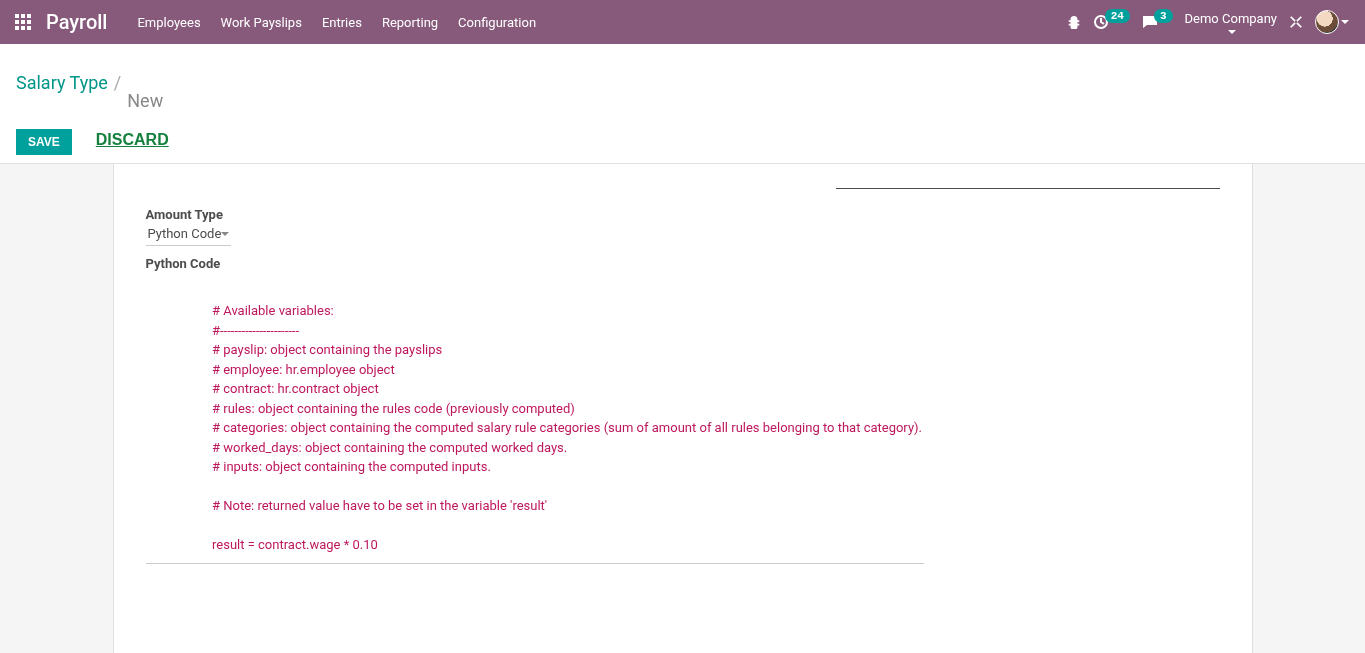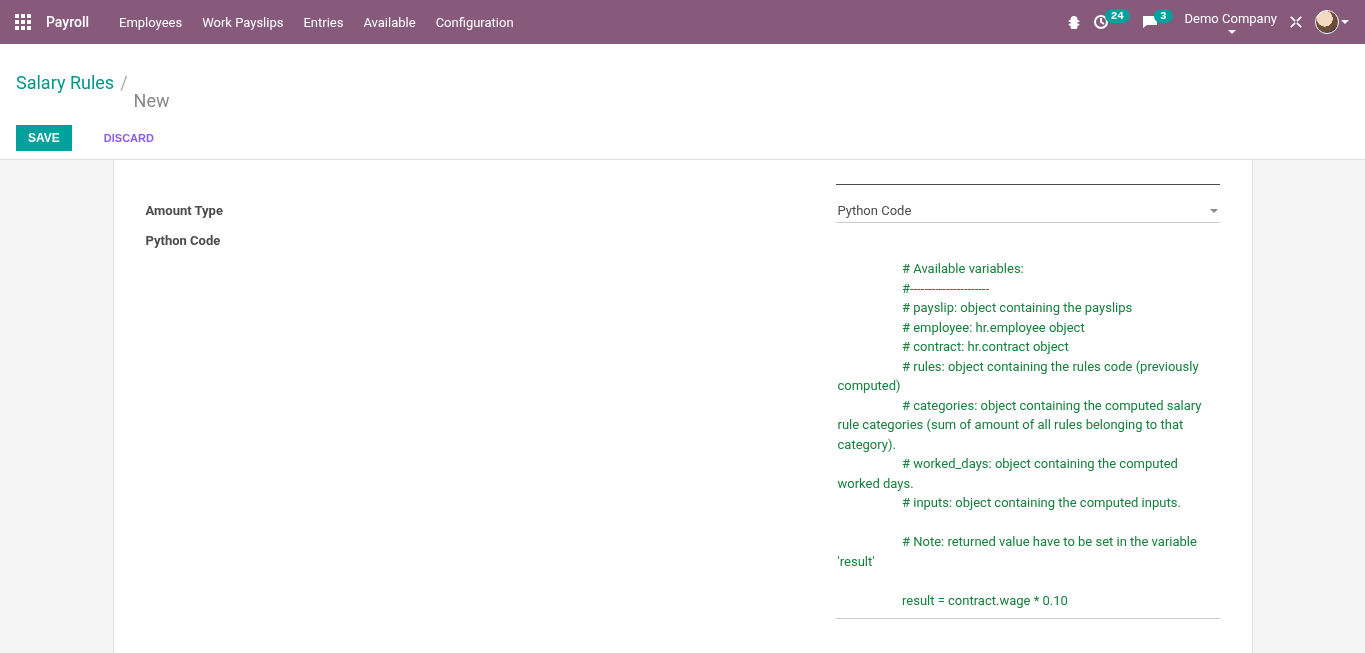--- a/index.html
+++ b/index.html
@@ -18,21 +18,21 @@
   color: #fff;
   padding: 0 8px;
 }
 .apps-icon {
   width: 30px; height: 30px;
   display: flex; align-items: center; justify-content: center;
   cursor: pointer;
 }
 .apps-icon svg { fill: #fff; }
 .app-name {
-  font-size: 14px;
+  font-size: 20px;
   font-weight: 500;
   color: #fff;
   padding: 0 20px 0 8px;
 }
 .nav-menu { display: flex; }
 .nav-item {
   color: #fff;
   font-size: 13px;
   padding: 6px 10px;
   cursor: pointer;
@@ -91,40 +91,41 @@
 .breadcrumb {
   font-size: 18px;
   margin-bottom: 14px;
   display: flex;
   align-items: center;
   gap: 6px;
 }
 .breadcrumb a { color: #009688; text-decoration: none; cursor: pointer; }
 .breadcrumb .sep { color: #aaa; }
 .breadcrumb .current { color: #888; margin-top: 36px; }
-.cp-buttons { display: flex; gap: 20px; align-items: center; }
+.cp-buttons { display: flex; gap: 12px; align-items: flex-end; }
 .btn-save {
   background: #00a09d;
   color: #fff;
   border: none;
   padding: 6px 12px;
   font-size: 12px;
   font-weight: 700;
   cursor: pointer;
   text-transform: uppercase;
 }
 .btn-discard {
   background: transparent;
-  color: #8b5cf6;
+  color: #15803d;
   border: none;
   padding: 6px 12px;
-  font-size: 11px;
+  font-size: 16px;
   font-weight: 700;
   cursor: pointer;
   text-transform: uppercase;
+  text-decoration: underline;
 }
 .scroll-pane {
   height: calc(653px - 44px - 86px);
   overflow-y: scroll;
   background: #f5f5f5;
   position: relative;
 }
 .scroll-pane::-webkit-scrollbar { width: 16px; }
 .scroll-pane::-webkit-scrollbar-track { background: #f1f1f1; }
 .scroll-pane::-webkit-scrollbar-thumb { background: #c1c1c1; }
@@ -140,20 +141,21 @@
 .section-title {
   font-size: 18px;
   color: #666;
   font-weight: 400;
   margin: 0 0 12px 0;
 }
 .form-row {
   display: flex;
   align-items: flex-start;
   margin-bottom: 6px;
+  flex-direction: column;
 }
 .form-label {
   width: 690px;
   font-size: 13px;
   font-weight: 700;
   color: #4c4c4c;
   padding-top: 4px;
 }
 .form-field {
   flex: 1;
@@ -170,21 +172,21 @@
   font-size: 13px;
 }
 .select-caret {
   width: 0; height: 0;
   border-left: 4px solid transparent;
   border-right: 4px solid transparent;
   border-top: 4px solid #888;
 }
 .code-area {
   font-size: 13px;
-  color: #15803d;
+  color: #be185d;
   line-height: 1.5;
   white-space: pre-wrap;
   word-wrap: break-word;
   border-bottom: 1px solid #ccc;
   padding: 6px 2px 8px 2px;
   margin-top: 24px;
 }
 .section-sep { height: 40px; }
 .top-border-hint {
   border-bottom: 1px solid #4c4c4c;
@@ -207,21 +209,21 @@
         <rect x="0" y="12" width="4" height="4"></rect>
         <rect x="6" y="12" width="4" height="4"></rect>
         <rect x="12" y="12" width="4" height="4"></rect>
       </svg>
   </div>
   <div class="app-name">Payroll</div>
   <div class="nav-menu">
     <div class="nav-item">Employees</div>
     <div class="nav-item">Work Payslips</div>
     <div class="nav-item">Entries</div>
-    <div class="nav-item">Available</div>
+    <div class="nav-item">Reporting</div>
     <div class="nav-item">Configuration</div>
   </div>
   <div class="nav-right">
     <div class="nav-icon-btn">
       <svg width="14" height="14" viewBox="0 0 16 16" fill="#fff">
           <path d="M8 1a4 4 0 0 0-4 4v1H2v2h2v2H2v2h2v1a4 4 0 0 0 8 0v-1h2v-2h-2V8h2V6h-2V5a4 4 0 0 0-4-4z"></path>
         </svg>
     </div>
     <div class="nav-icon-btn">
       <svg width="16" height="16" viewBox="0 0 16 16" fill="#fff">
@@ -247,21 +249,21 @@
     </div>
     <div class="nav-icon-btn">
       <div class="avatar"></div>
       <span class="caret-down"></span>
     </div>
   </div>
 </div>
 
 <div class="control-panel">
   <div class="breadcrumb">
-    <a>Salary Rules</a>
+    <a>Salary Type</a>
     <span class="sep">/</span>
     <span class="current">New</span>
   </div>
   <div class="cp-buttons">
     <button class="btn-save">Save</button>
     <button class="btn-discard">Discard</button>
   </div>
 </div>
 
 <div class="scroll-pane">

